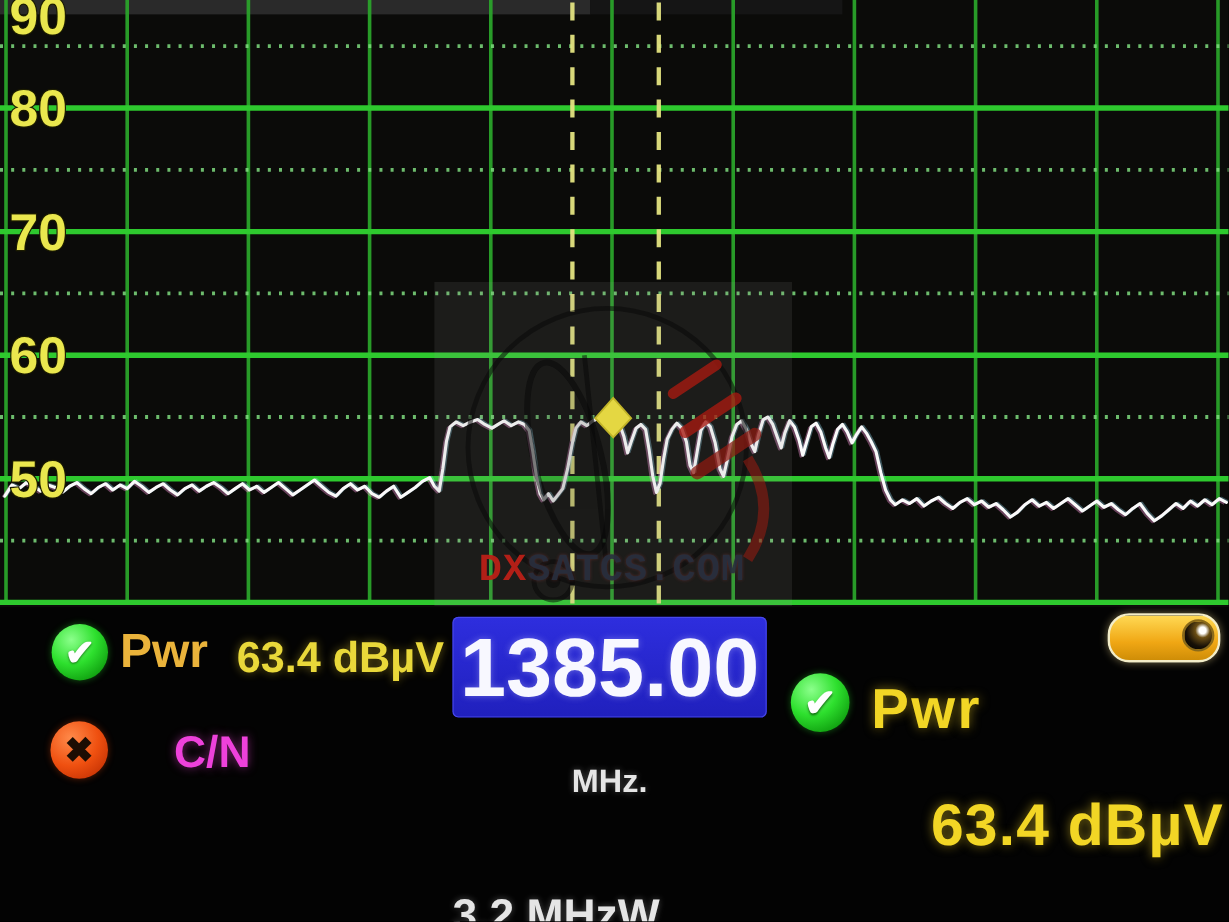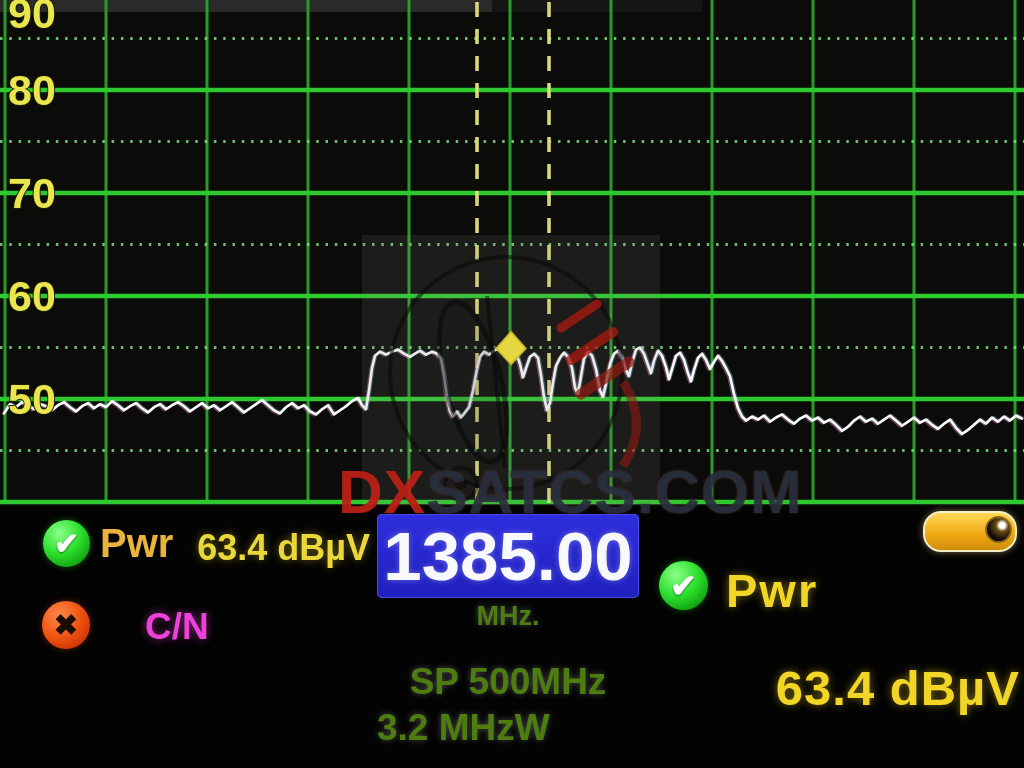--- a/index.html
+++ b/index.html
@@ -20,21 +20,21 @@
   .trace-cyan{stroke:#9ae8ff;stroke-width:2;fill:none;opacity:.33;stroke-linejoin:round;}
   .marker-diamond{fill:#f0e236;stroke:#c8b818;stroke-width:1.5;}
   .ytick{fill:#eae74e;font-family:"Liberation Sans",sans-serif;font-size:43px;font-weight:bold;
          paint-order:stroke;stroke:#1d1d00;stroke-width:2px;}
 
   
   .watermark{position:absolute;left:0;top:0;width:1024px;height:768px;pointer-events:none;}
   .wm-box{position:absolute;left:362px;top:235px;width:298px;height:270px;background:rgba(150,150,150,.13);}
   .wm-logo{position:absolute;left:365px;top:232px;}
   .wm-text{position:absolute;left:338px;top:456px;width:344px;text-align:center;
-           font-family:Liberation Sans, sans-serif;font-weight:bold;font-size:62px;letter-spacing:1px;}
+           font-family:Liberation Mono, monospace;font-weight:bold;font-size:32px;letter-spacing:1px;}
   .wm-dx{color:#bb2017;opacity:.95;}
   .wm-rest{color:#2a2f3e;opacity:.92;text-shadow:0 0 3px rgba(150,60,60,.45);}
 
   
   .battery{position:absolute;left:923px;top:511px;width:90px;height:37px;border-radius:18px;
            background:linear-gradient(180deg,#ffd954,#f0a714 60%,#cf8d07);
            border:2px solid #f3edc8;box-shadow:0 0 7px rgba(255,230,150,.45);}
   .battery-cap{position:absolute;right:3px;top:3px;width:27px;height:27px;border-radius:50%;
            background:radial-gradient(circle at 66% 32%, #ffffff 0 13%, #6b4e14 28%, #171007 62%, #000 100%);
            border:2px solid #8a6a1a;box-sizing:border-box;}
@@ -48,21 +48,21 @@
         color:#1c0d03;font-size:29px;box-shadow:0 0 6px rgba(230,70,10,.4);}
   #icon-pwr{left:43px;top:520px;}
   #icon-cn{left:42px;top:601px;width:48px;height:48px;}
   #icon-big{left:659px;top:561px;width:49px;height:49px;font-size:32px;}
 
   
   .t{position:absolute;font-weight:bold;white-space:nowrap;}
   .yellow{color:#e9d83a;text-shadow:0 0 8px rgba(240,210,50,.45),2px 2px 2px rgba(0,0,0,.85);}
   .bigyellow{color:#f2d625;text-shadow:0 0 9px rgba(250,215,40,.5),2px 2px 2px rgba(0,0,0,.85);}
   .magenta{color:#ee41db;text-shadow:0 0 8px rgba(255,80,230,.5),2px 2px 2px rgba(0,0,0,.85);margin-left:45px;}
-  .white{color:#4d7c0f;text-shadow:0 0 6px rgba(255,255,255,.3),2px 2px 2px rgba(0,0,0,.85);}
+  .white{color:#e5e5e5;text-shadow:0 0 6px rgba(255,255,255,.3),2px 2px 2px rgba(0,0,0,.85);margin-top:35px;}
 
   .pwr-label{left:100px;top:521px;font-size:40px;color:#eab33b;}
   .pwr-value{left:185px;top:527px;width:185px;text-align:right;font-size:36px;}
   .freq-box{position:absolute;left:377px;top:514px;width:262px;height:84px;border-radius:5px;
             background:linear-gradient(180deg,#2e2ede,#2020bd);display:flex;align-items:center;justify-content:center;
             box-shadow:inset 0 0 0 1px #4848e8;}
   .freq-value{font-size:69px;font-weight:bold;color:#f8f8ff;text-shadow:0 0 6px rgba(200,200,255,.4);}
   .freq-unit{left:377px;top:601px;width:262px;text-align:center;font-size:27px;}
   .cn-label{left:100px;top:606px;font-size:37px;}
   .cn-value{left:190px;top:609px;width:172px;text-align:right;font-size:35px;}
@@ -143,21 +143,20 @@
   <div class="freq-box">
     <span class="freq-value">1385.00</span>
   </div>
   <div class="t freq-unit white">MHz.</div>
 
   <div class="icon icon-red" id="icon-cn">
       <span>✖</span>
     </div>
   <div class="t cn-label magenta">C/N</div>
 
-  <div class="t span-label white">SP 500MHz</div>
   <div class="t bw-label white">3.2 MHzW</div>
 
   <div class="icon icon-green" id="icon-big">
       <span>✔</span>
     </div>
   <div class="t big-pwr-label bigyellow">Pwr</div>
   <div class="t big-pwr-value bigyellow">63.4 dBµV</div>
 </div>
 
 </body></html>

